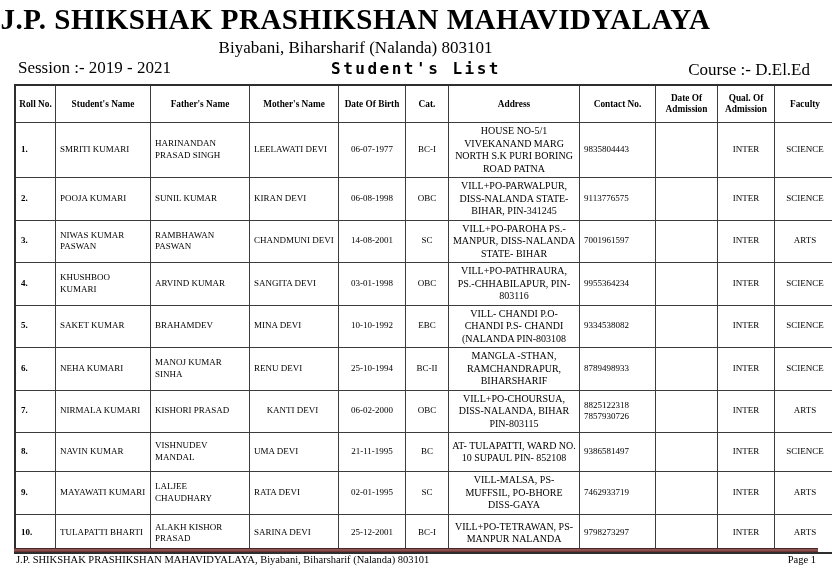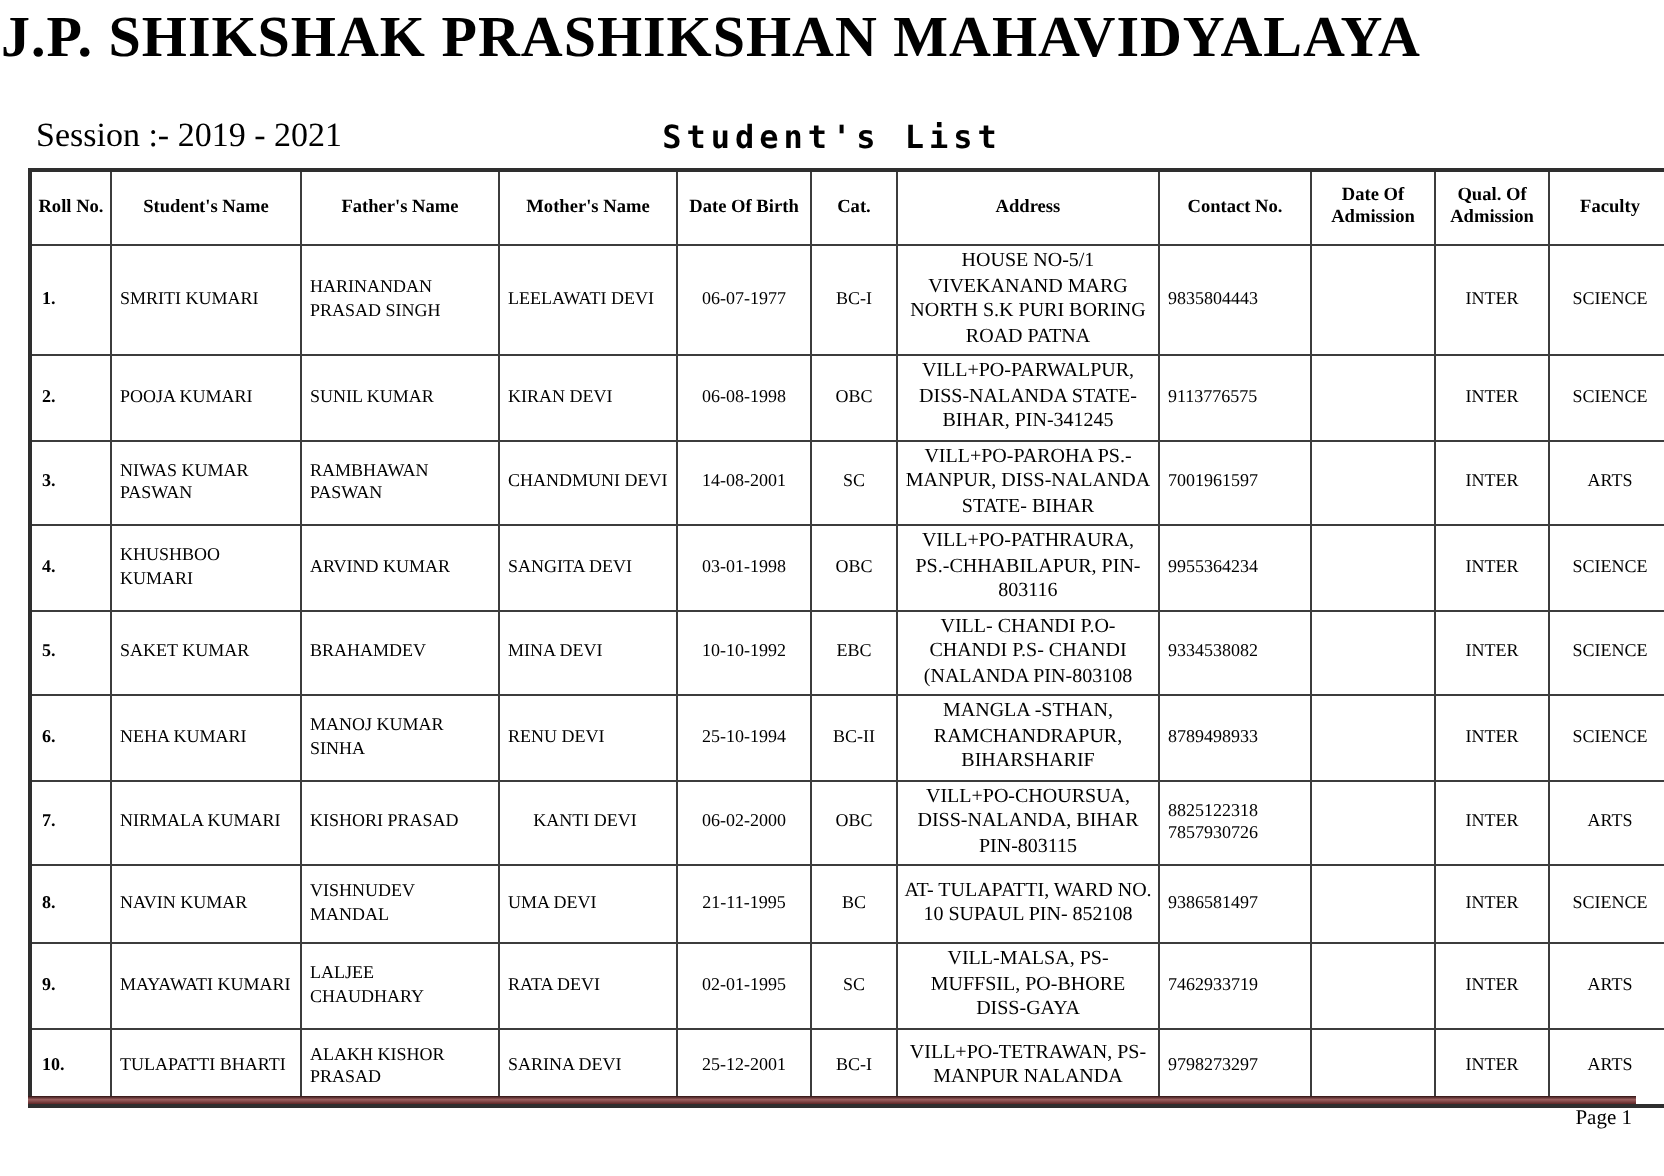--- a/index.html
+++ b/index.html
@@ -58,25 +58,27 @@
   }
   .footer-row{position:absolute;left:14px;right:14px;top:554px;height:16px;font-size:10.5px;}
   .footer-text{position:absolute;left:2px;top:0;}
   .page-number{position:absolute;right:2px;top:0;}
 </style>
 </head>
 <body>
 
 <div class="doc-header">
   <div class="main-title">J.P. SHIKSHAK PRASHIKSHAN MAHAVIDYALAYA</div>
+  <div class="subtitle">Biyabani, Biharsharif (Nalanda) 803101</div>
 </div>
 
 <div class="meta-row">
   <span class="session">Session :- 2019 - 2021</span>
   <span class="list-title">Student's List</span>
+  <span class="course">Course :- D.El.Ed</span>
 </div>
 
 <table class="students">
   <thead>
     <tr>
         <th class="c0">Roll No.</th>
         <th class="c1">Student's Name</th>
         <th class="c2">Father's Name</th>
         <th class="c3">Mother's Name</th>
         <th class="c4">Date Of Birth</th>
@@ -218,14 +220,15 @@
         <td class="c7">9798273297</td>
         <td class="c8"></td>
         <td class="c9">INTER</td>
         <td class="c10">ARTS</td>
       </tr>
     </tbody>
 </table>
 
 <div class="footer-rule"></div>
 <div class="footer-row">
+  <span class="footer-text">J.P. SHIKSHAK PRASHIKSHAN MAHAVIDYALAYA, Biyabani, Biharsharif (Nalanda) 803101</span>
   <span class="page-number">Page 1</span>
 </div>
 
 </body></html>

